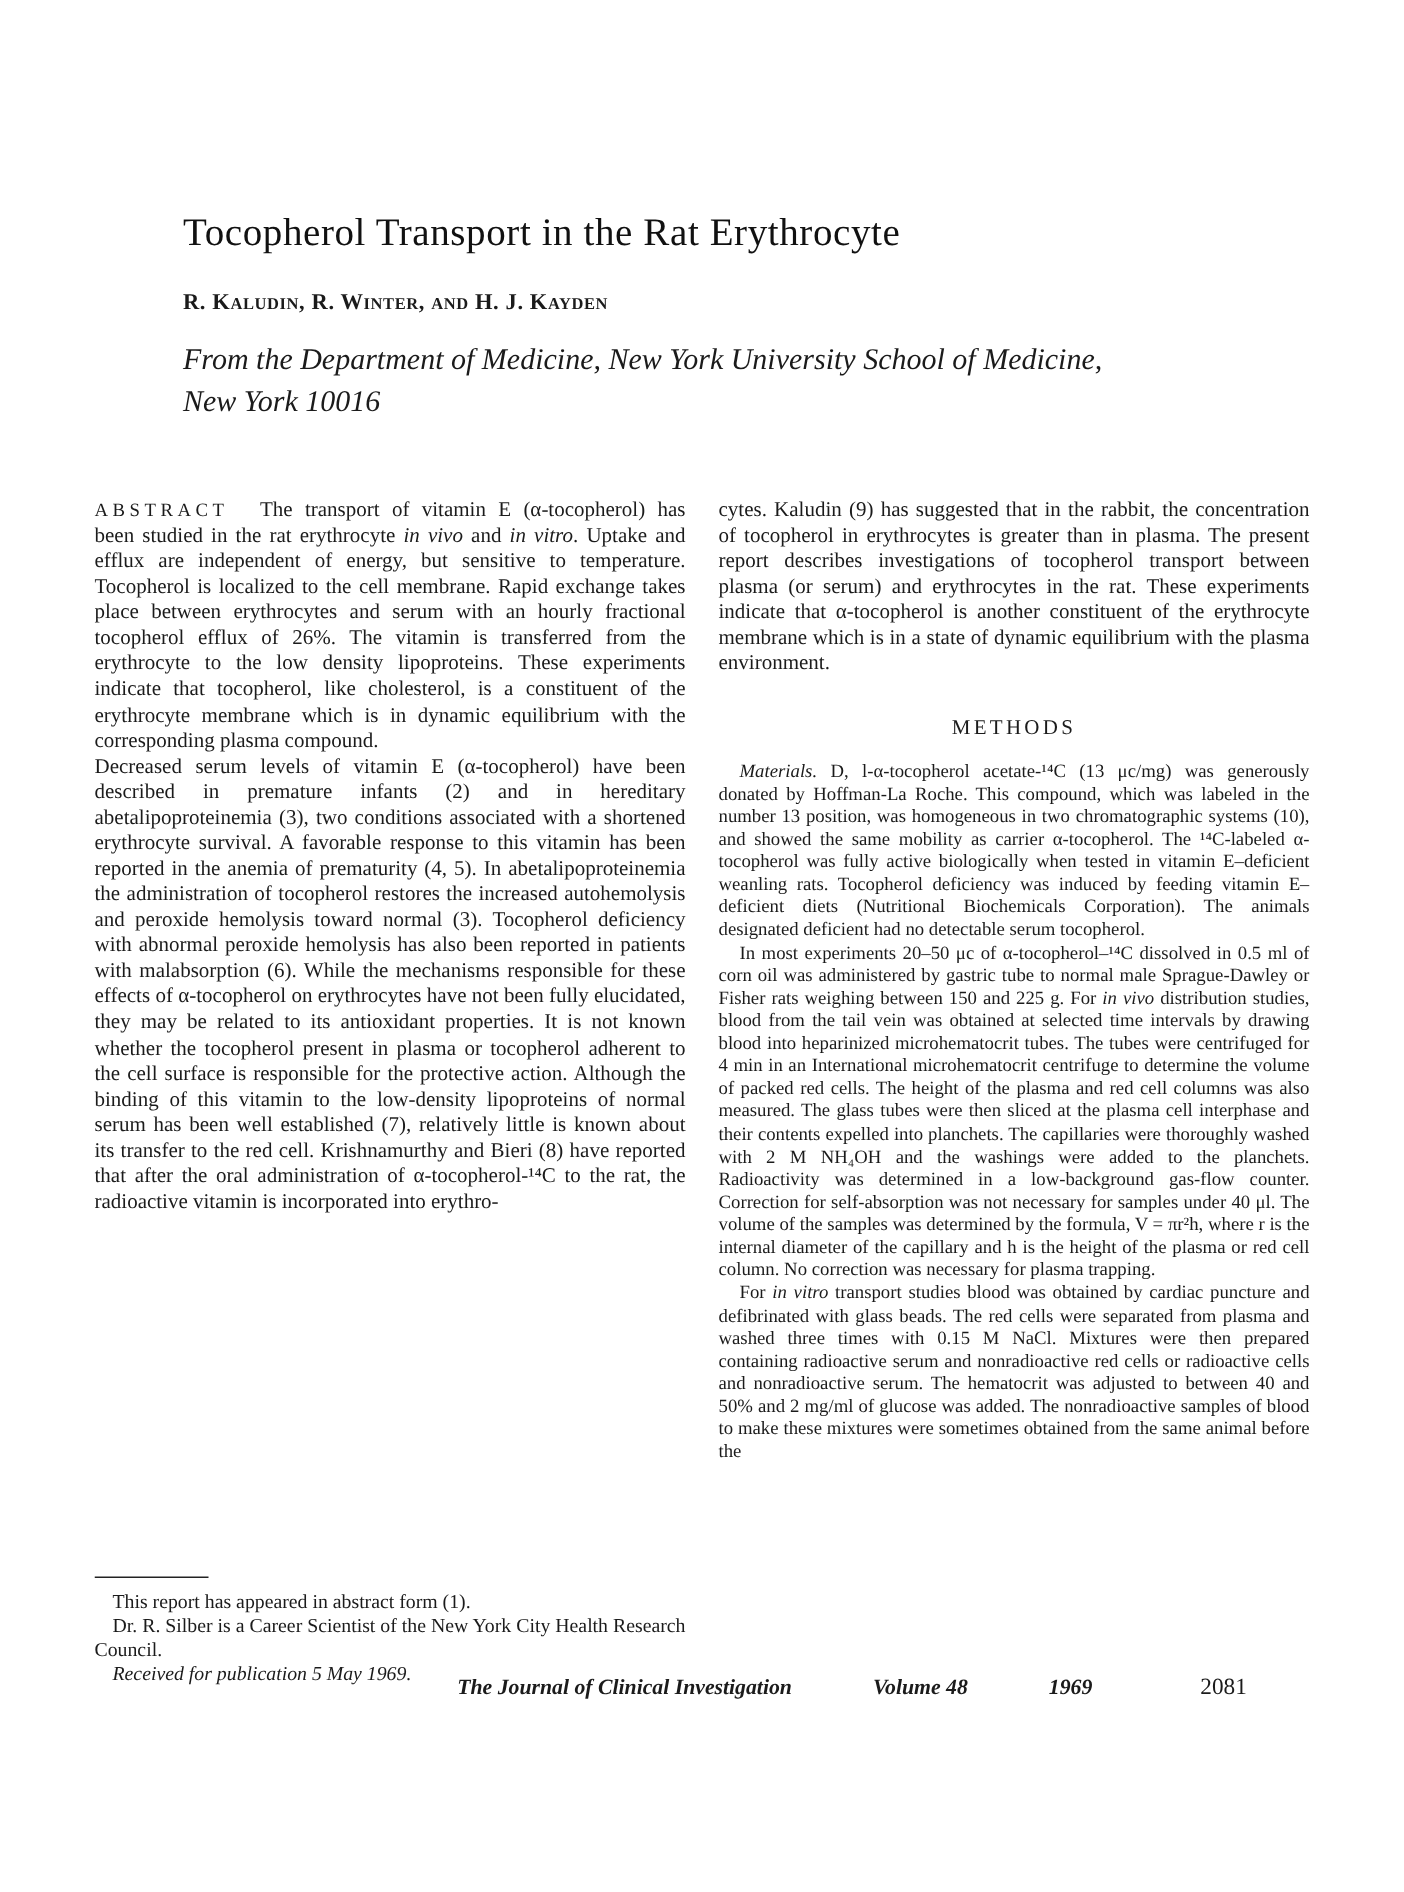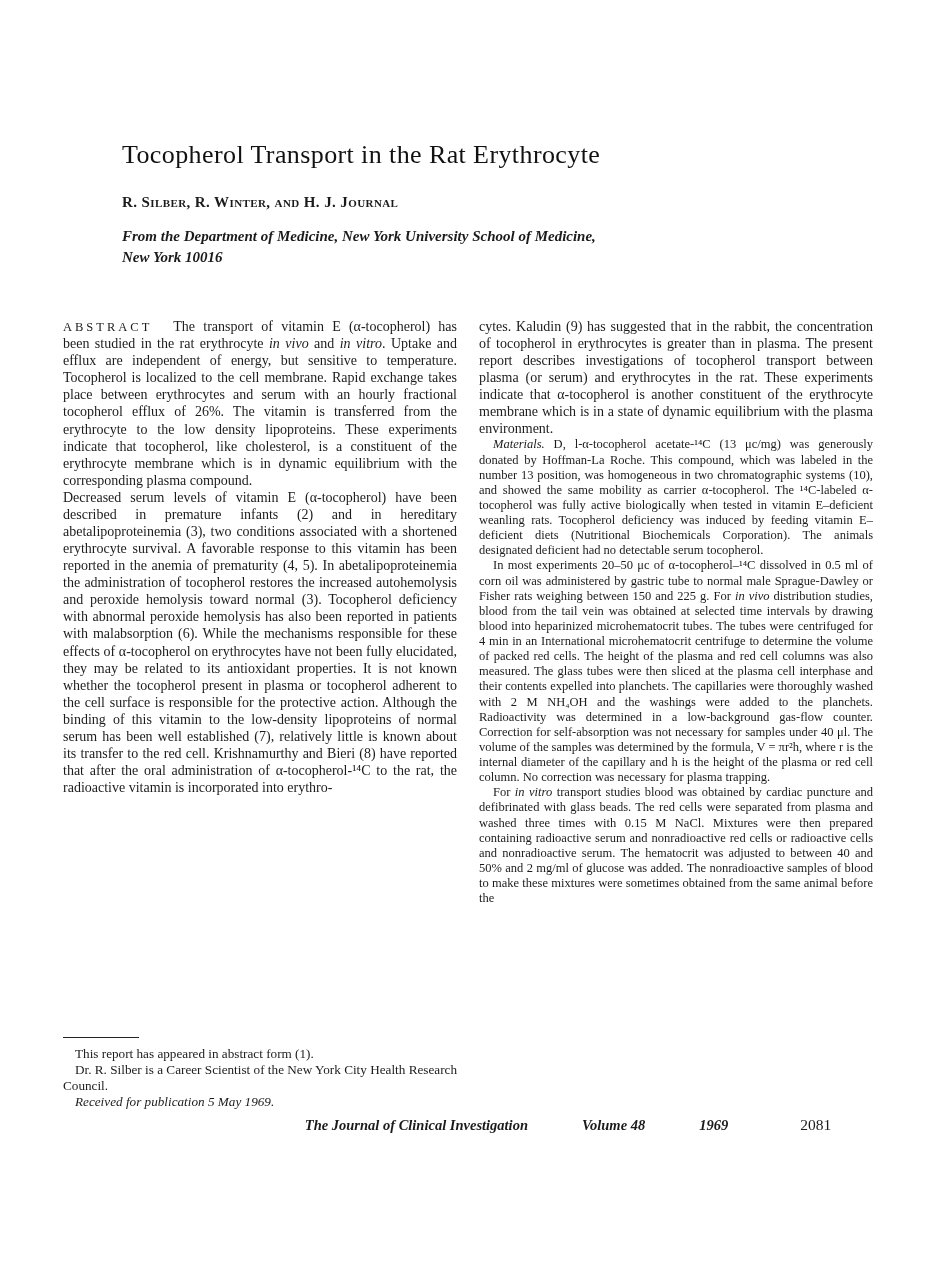--- a/index.html
+++ b/index.html
@@ -27,23 +27,23 @@
   }
   .authors {
     margin-top: 24px;
     font-size: 15px;
     font-weight: 600;
     font-variant: small-caps;
     letter-spacing: 0.4px;
   }
   .affiliation {
     margin-top: 15px;
-    font-size: 15px;
+    font-size: 20px;
     font-style: italic;
-    font-weight: 700;
+    font-weight: 400;
     line-height: 1.4;
   }
   
   .columns {
     display: flex;
     gap: 22px;
     margin-top: 50px;
     height: 796px;
     overflow: hidden;
   }
@@ -102,21 +102,21 @@
   .footer-vol, .footer-year { margin-left: 16px; }
   .footer-page { margin-left: 34px; font-size: 15.5px; font-weight: 400; }
 </style>
 </head>
 <body>
 
 <div class="page">
 
   <header class="article-header">
     <h1 class="title">Tocopherol Transport in the Rat Erythrocyte</h1>
-    <div class="authors">R. Silber, R. Winter, and H. J. Journal</div>
+    <div class="authors">R. Kaludin, R. Winter, and H. J. Kayden</div>
     <div class="affiliation">
       <div>From the Department of Medicine, New York University School of Medicine,</div>
       <div>New York 10016</div>
     </div>
   </header>
 
   <div class="columns">
 
     <div class="col col-left">
       <p>
@@ -132,20 +132,21 @@
           <p><span>This report has appeared in abstract form (1).</span></p>
           <p><span>Dr. R. Silber is a Career Scientist of the New York City Health Research Council.</span></p>
           <p><span class="it">Received for publication 5 May 1969.</span></p>
         </div>
       </div>
     </div>
 
     <div class="col col-right">
       <p><span>cytes. Kaludin (9) has suggested that in the rabbit, the concentration of tocopherol in erythrocytes is greater than in plasma. The present report describes investigations of tocopherol transport between plasma (or serum) and erythrocytes in the rat. These experiments indicate that α-tocopherol is another constituent of the erythrocyte membrane which is in a state of dynamic equilibrium with the plasma environment.</span></p>
 
+      <h2 class="section-heading">METHODS</h2>
 
       <p class="methods-text"><span class="it">Materials.</span><span> D, l-α-tocopherol acetate-¹⁴C (13 μc/mg) was generously donated by Hoffman-La Roche. This compound, which was labeled in the number 13 position, was homogeneous in two chromatographic systems (10), and showed the same mobility as carrier α-tocopherol. The ¹⁴C-labeled α-tocopherol was fully active biologically when tested in vitamin E–deficient weanling rats. Tocopherol deficiency was induced by feeding vitamin E–deficient diets (Nutritional Biochemicals Corporation). The animals designated deficient had no detectable serum tocopherol.</span></p>
       <p class="methods-text"><span>In most experiments 20–50 μc of α-tocopherol–¹⁴C dissolved in 0.5 ml of corn oil was administered by gastric tube to normal male Sprague-Dawley or Fisher rats weighing between 150 and 225 g. For </span><span class="it">in vivo</span><span> distribution studies, blood from the tail vein was obtained at selected time intervals by drawing blood into heparinized microhematocrit tubes. The tubes were centrifuged for 4 min in an International microhematocrit centrifuge to determine the volume of packed red cells. The height of the plasma and red cell columns was also measured. The glass tubes were then sliced at the plasma cell interphase and their contents expelled into planchets. The capillaries were thoroughly washed with 2 M NH₄OH and the washings were added to the planchets. Radioactivity was determined in a low-background gas-flow counter. Correction for self-absorption was not necessary for samples under 40 μl. The volume of the samples was determined by the formula, V = πr²h, where r is the internal diameter of the capillary and h is the height of the plasma or red cell column. No correction was necessary for plasma trapping.</span></p>
       <p class="methods-text"><span>For </span><span class="it">in vitro</span><span> transport studies blood was obtained by cardiac puncture and defibrinated with glass beads. The red cells were separated from plasma and washed three times with 0.15 M NaCl. Mixtures were then prepared containing radioactive serum and nonradioactive red cells or radioactive cells and nonradioactive serum. The hematocrit was adjusted to between 40 and 50% and 2 mg/ml of glucose was added. The nonradioactive samples of blood to make these mixtures were sometimes obtained from the same animal before the</span></p>
     </div>
 
   </div>
 
   <footer class="page-footer">
     <span class="footer-journal">The Journal of Clinical Investigation</span>

